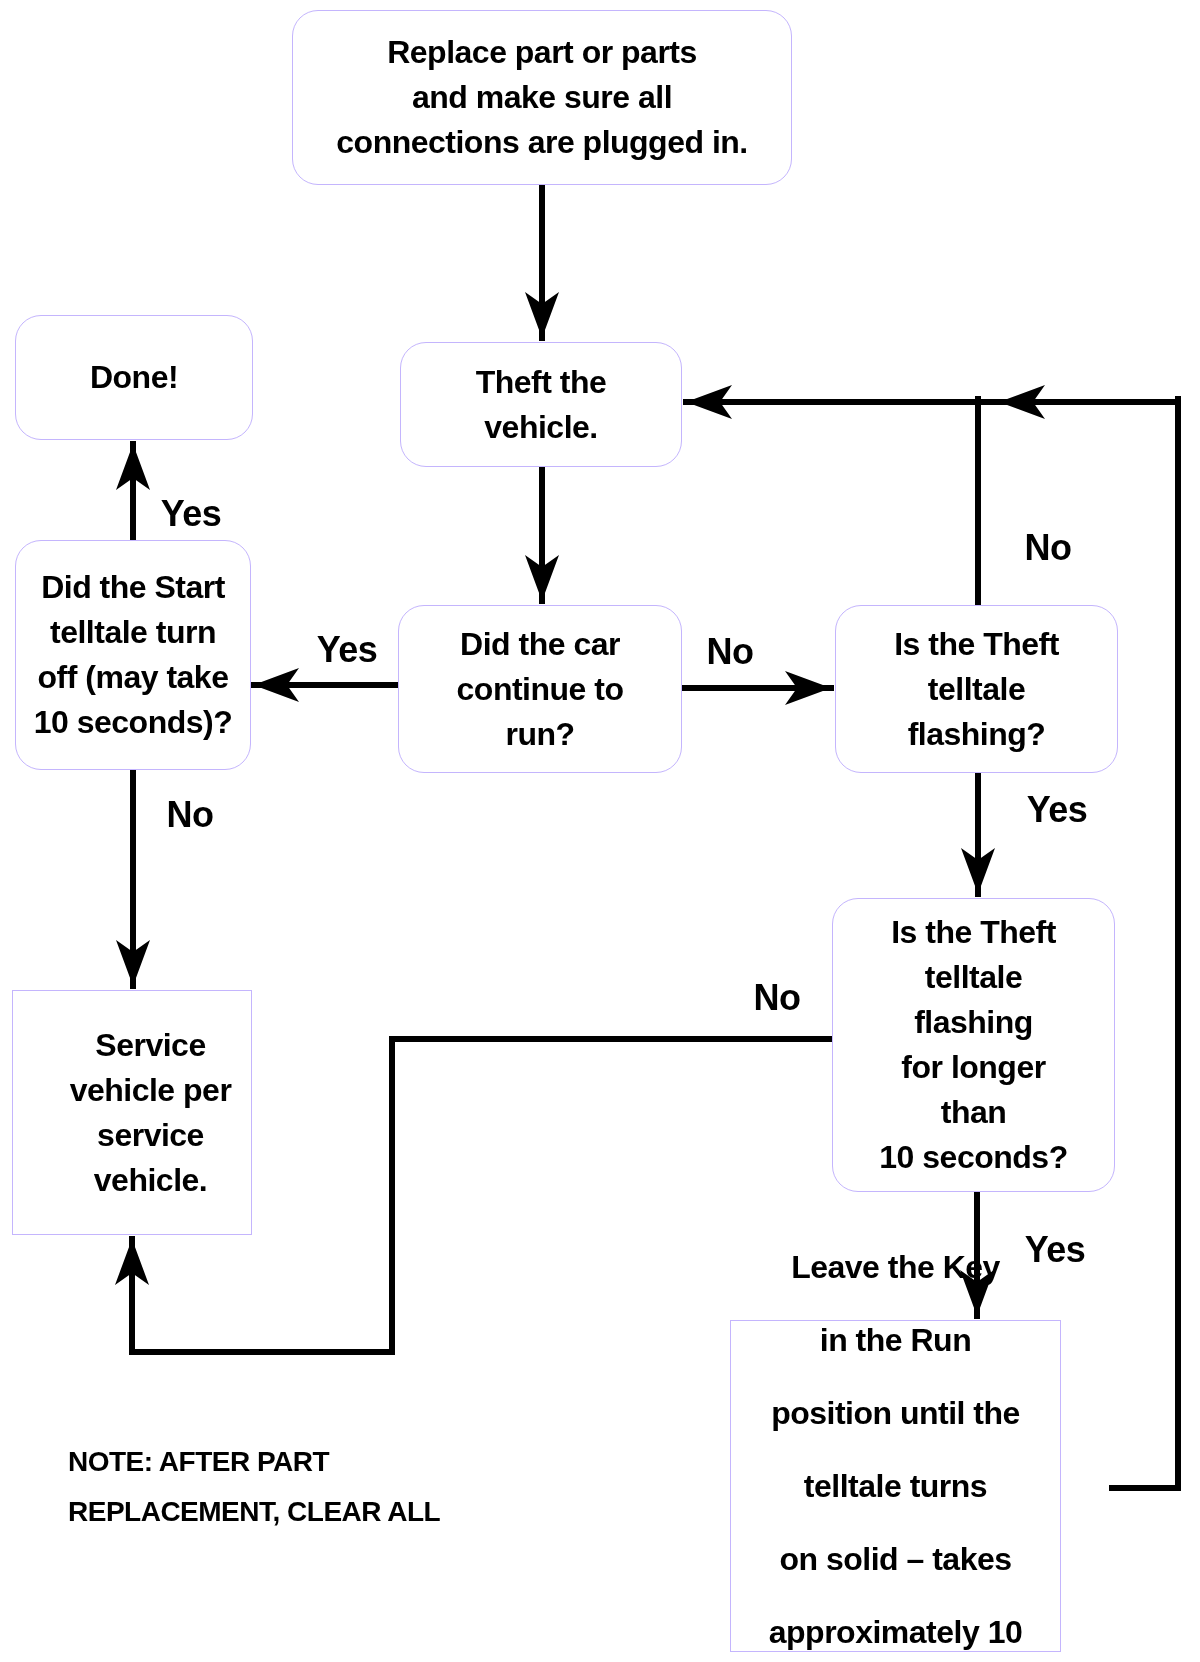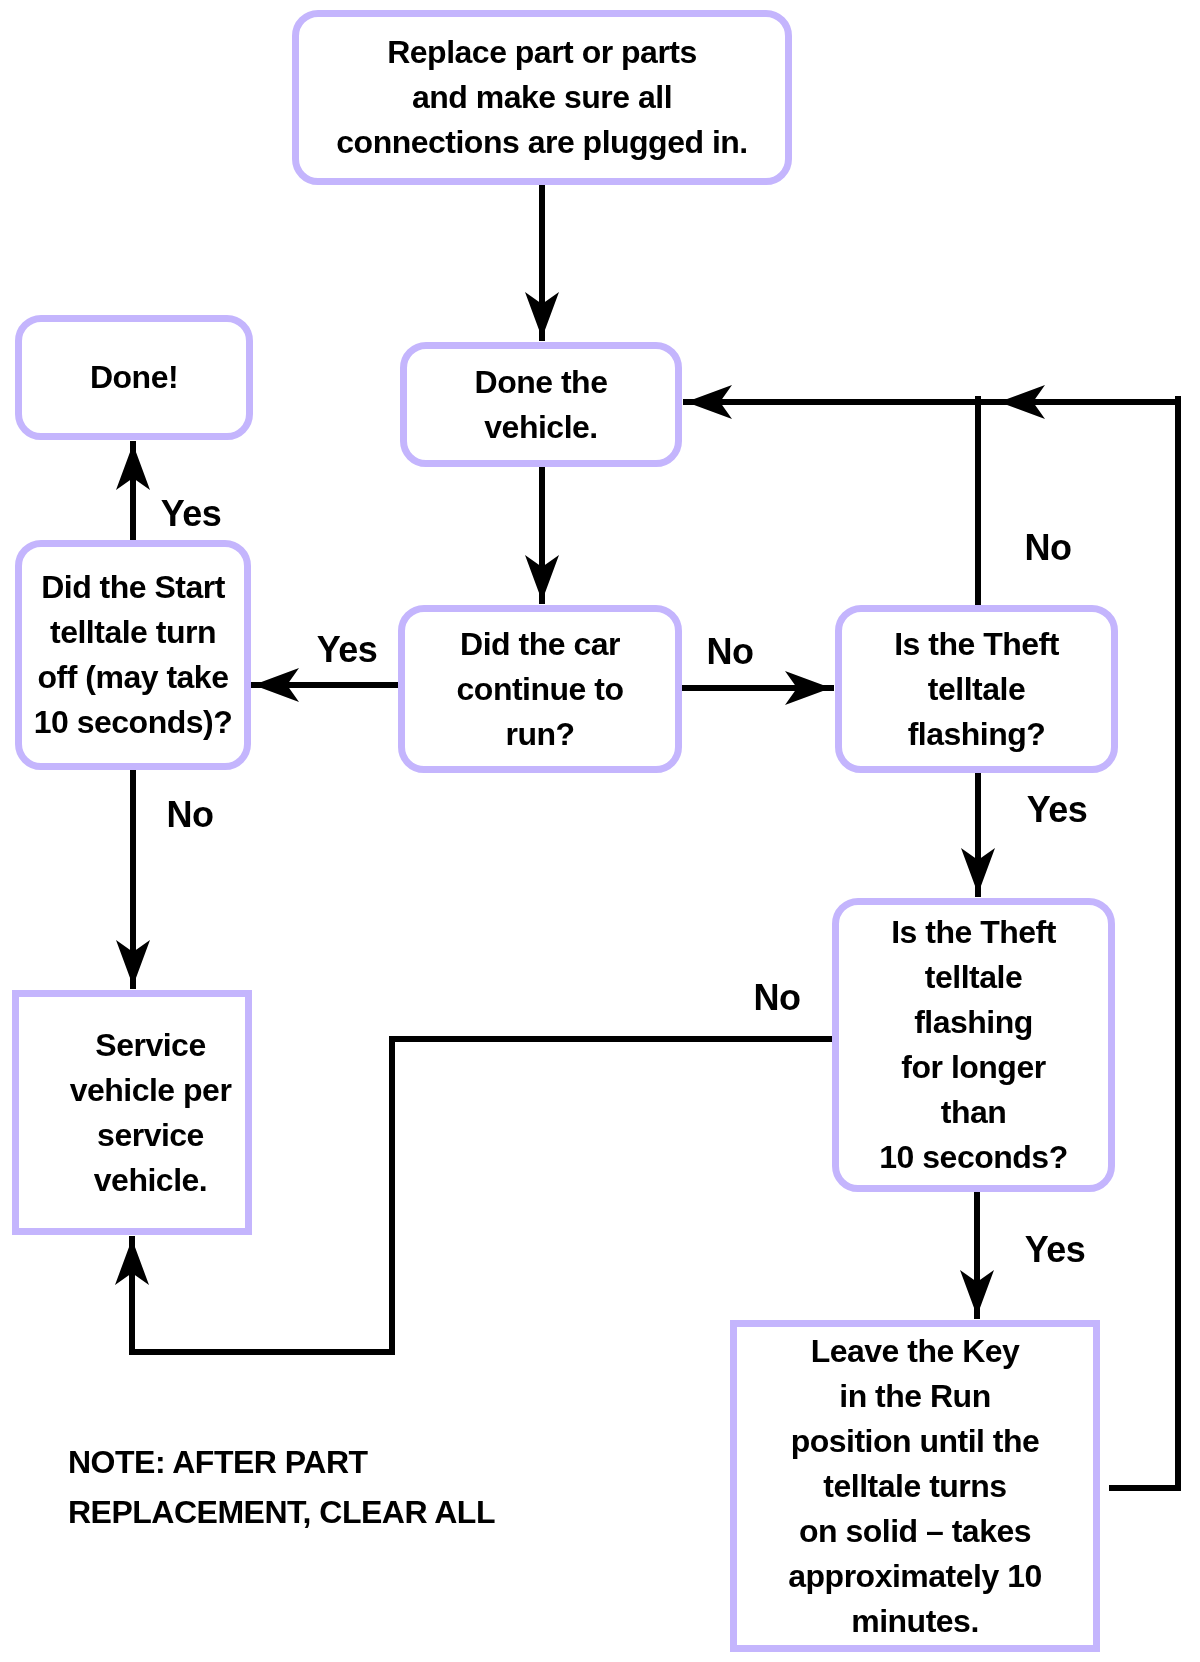--- a/index.html
+++ b/index.html
@@ -21,21 +21,21 @@
     fill: none;
     stroke: #000000;
     stroke-width: 6;
     stroke-linecap: square;
     stroke-linejoin: miter;
   }
   #connector-layer polygon { fill: #000000; stroke: none; }
   .node {
     position: absolute;
     box-sizing: border-box;
-    border: 7px solid #c4b5fd;
+    border: 1px solid #c4b5fd;
     background: #ffffff;
     display: flex;
     flex-direction: column;
     justify-content: center;
     align-items: center;
     text-align: center;
     font-weight: 700;
     font-size: 32px;
     line-height: 45px;
     letter-spacing: -0.5px;
@@ -46,21 +46,21 @@
     position: absolute;
     transform: translate(-50%, -50%);
     font-weight: 700;
     font-size: 36px;
     letter-spacing: -0.5px;
     white-space: nowrap;
   }
   #note {
     position: absolute;
     font-weight: 700;
-    font-size: 32px;
+    font-size: 28px;
     line-height: 50px;
     letter-spacing: -0.5px;
     white-space: nowrap;
   }
 </style>
 </head>
 <body>
 
 <div id="stage">
   <svg id="connector-layer" xmlns="http://www.w3.org/2000/svg" viewBox="0 0 1200 1662">
@@ -92,21 +92,21 @@
   <div id="note" style="left: 68px; top: 1437px;">
       <div>NOTE: AFTER PART</div>
       <div>REPLACEMENT, CLEAR ALL</div>
     </div>
 <div class="node rounded" style="left: 292px; top: 10px; width: 500px; height: 175px;">
       <div>Replace part or parts</div>
       <div>and make sure all</div>
       <div>connections are plugged in.</div>
     </div>
     <div class="node rounded" style="left: 400px; top: 342px; width: 282px; height: 125px;">
-      <div>Done the</div>
+      <div>Theft the</div>
       <div>vehicle.</div>
     </div>
     <div class="node rounded" style="left: 15px; top: 315px; width: 238px; height: 125px; border-radius: 26px;">
       <div>Done!</div>
     </div>
     <div class="node rounded" style="left: 15px; top: 540px; width: 236px; height: 230px;">
       <div>Did the Start</div>
       <div>telltale turn</div>
       <div>off (may take</div>
       <div>10 seconds)?</div>
@@ -128,21 +128,21 @@
       <div>for longer</div>
       <div>than</div>
       <div>10 seconds?</div>
     </div>
     <div class="node" style="left: 12px; top: 990px; width: 240px; height: 245px; padding-left: 37px;">
       <div>Service</div>
       <div>vehicle per</div>
       <div>service</div>
       <div>vehicle.</div>
     </div>
-    <div class="node" style="left: 730px; top: 1320px; width: 370px; height: 332px;">
+    <div class="node" style="left: 730px; top: 1320px; width: 331px; height: 332px; gap: 28px;">
       <div>Leave the Key</div>
       <div>in the Run</div>
       <div>position until the</div>
       <div>telltale turns</div>
       <div>on solid – takes</div>
       <div>approximately 10</div>
       <div>minutes.</div>
     </div>
     <div class="edge-label" style="left: 347px; top: 650px;">Yes</div>
     <div class="edge-label" style="left: 730px; top: 652px;">No</div>

